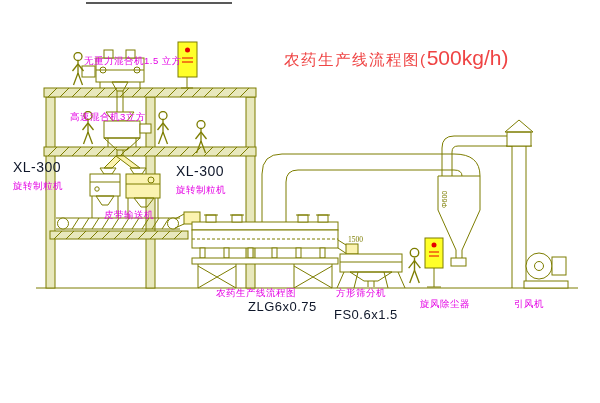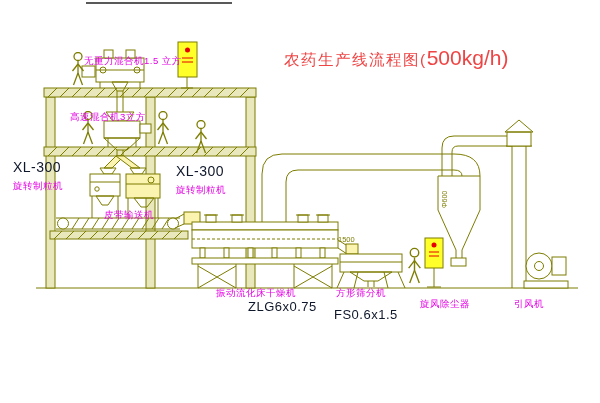--- a/index.html
+++ b/index.html
@@ -231,23 +231,23 @@
   <div class="lbl" style="left:70px; top:112px;">高速混合机3立方</div>
 
   <div class="model model-lg" style="left:13px; top:160px;">XL-300</div>
   <div class="lbl" style="left:13px; top:181px;">旋转制粒机</div>
 
   <div class="model model-lg" style="left:176px; top:164px;">XL-300</div>
   <div class="lbl" style="left:176px; top:185px;">旋转制粒机</div>
 
   <div class="lbl" style="left:104px; top:210px;">皮带输送机</div>
 
-  <div class="lbl" style="left:216px; top:288px;">振动流化床干燥机</div>
+  <div class="lbl" style="left:216px; top:288px;">农药生产线流程图</div>
   <div class="model" style="left:228px; top:300px;margin-left:20px;">ZLG6x0.75</div>
 
   <div class="lbl" style="left:336px; top:288px;">方形筛分机</div>
   <div class="model" style="left:334px; top:308px;text-align:right;">FS0.6x1.5</div>
 
   <div class="lbl" style="left:420px; top:299px;">旋风除尘器</div>
   <div class="lbl" style="left:514px; top:299px;">引风机</div>
 
-  <div class="dim" style="left:338px; top:236px;">1500</div>
+  <div class="dim" style="left:348px; top:236px;font-family:Liberation Serif, serif;">1500</div>
 </div>
 
 </body></html>

